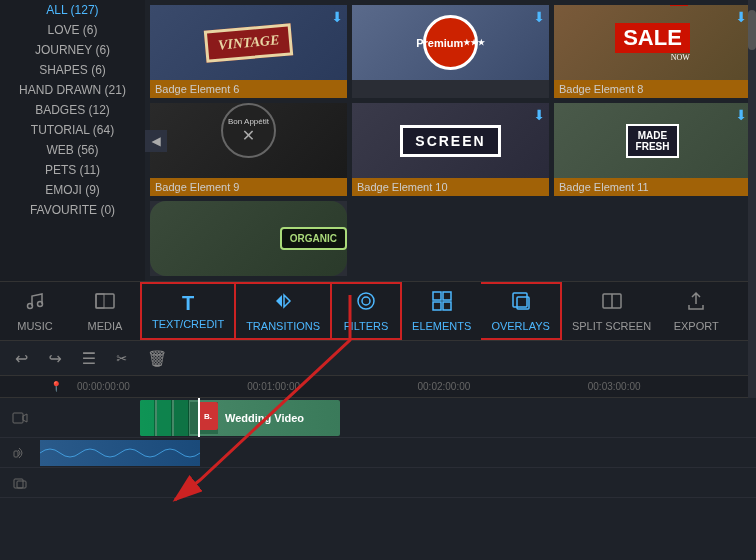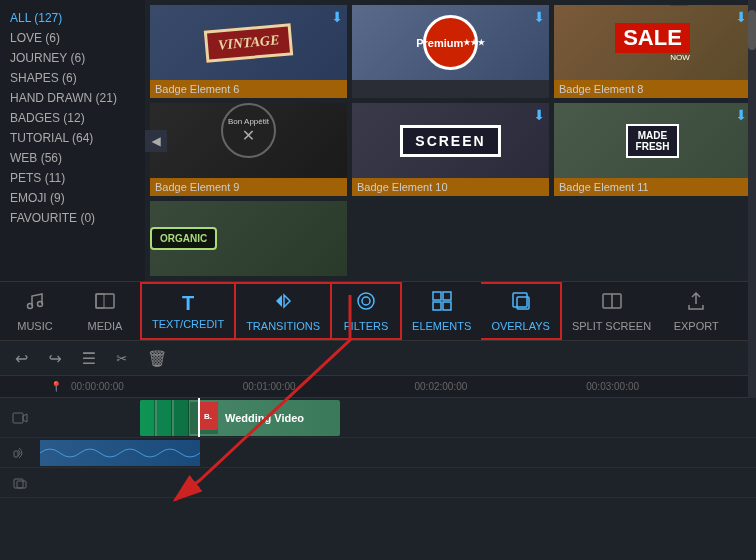--- a/index.html
+++ b/index.html
@@ -23,23 +23,24 @@
     .top-section {
       display: flex;
       flex: 1;
       height: 310px;
     }
 
     
     .sidebar {
       width: 145px;
       background: #1a1d23;
-      padding: 8px 0;
+      padding: 0 0;
       font-size: 12px;
       flex-shrink: 0;
+      text-align: center;
     }
     .sidebar-item {
       padding: 3px 10px;
       cursor: pointer;
       color: #aaa;
       white-space: nowrap;
     }
     .sidebar-item.active {
       color: #4db8ff;
     }
@@ -206,21 +207,22 @@
       font-weight: bold;
       padding: 4px 8px;
       border: 2px solid white;
       text-align: center;
     }
 
     .thumb-badge12 {
       background: linear-gradient(135deg, #3a4a3a 0%, #2a3a2a 100%);
       display: flex;
       align-items: center;
-      justify-content: flex-start;
+      justify-content: flex-end;
+      border-radius: 16px;
     }
     .thumb-badge12 .organic-badge {
       background: rgba(0,0,0,0.7);
       color: #aada7a;
       font-size: 10px;
       font-weight: bold;
       padding: 4px 8px;
       border: 2px solid #aada7a;
       border-radius: 4px;
     }
@@ -290,20 +292,21 @@
       align-items: center;
       padding-left: 50px;
       border-bottom: 1px solid #333;
       font-size: 10px;
       color: #666;
     }
     .ruler-marks {
       display: flex;
       gap: 0;
       flex: 1;
+      margin-left: 6px;
     }
     .ruler-mark {
       flex: 1;
       text-align: left;
       padding-left: 2px;
       font-size: 10px;
     }
 
     .timeline-tracks {
       flex: 1;
@@ -463,21 +466,21 @@
             </div>
             <span class="download-icon">⬇</span>
           </div>
         </div>
 
         <div class="grid-item">
           <div class="grid-item-thumb thumb-badge8">
             <div style="position:relative;">
               <div style="position:absolute;top:-28px;right:2px;background:#cc1100;color:white;font-size:8px;padding:1px 3px;">ON</div>
               <div class="sale-badge">SALE</div>
-              <div style="color:white;font-size:8px;text-align:right;">NOW</div>
+              <div style="color:white;font-size:8px;text-align:right;font-family:Liberation Serif, serif;">NOW</div>
             </div>
             <span class="download-icon">⬇</span>
           </div>
           <div class="grid-item-label">Badge Element 8</div>
         </div>
 
         <div class="grid-item">
           <div class="grid-item-thumb thumb-badge9">
             <div class="badge-circle">
               <div style="text-align:center;">

